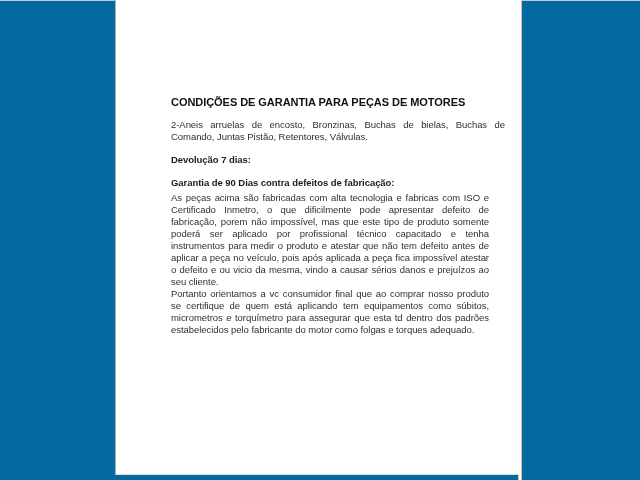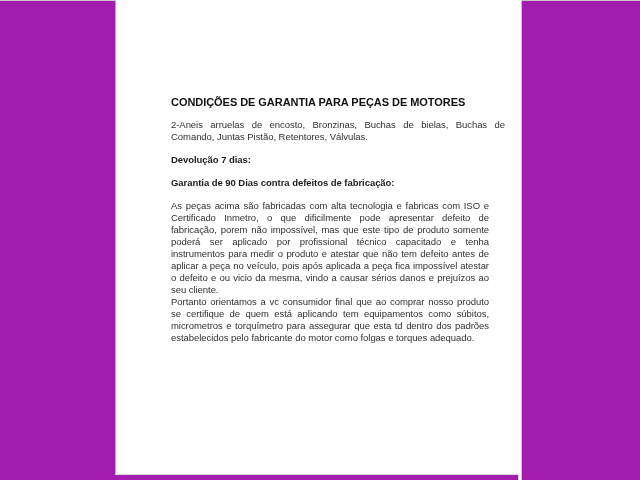--- a/index.html
+++ b/index.html
@@ -4,21 +4,21 @@
 <style>
   html, body {
     margin: 0;
     padding: 0;
     background: #ffffff;
   }
   .canvas {
     position: relative;
     width: 640px;
     height: 480px;
-    background: #a21caf;
+    background: #0369a1;
     overflow: hidden;
     font-family: "Liberation Sans", sans-serif;
   }
   .top-edge {
     position: absolute;
     left: 0; top: 0;
     width: 640px; height: 1px;
     background: #c9c9c9;
   }
   .page {
@@ -63,21 +63,21 @@
     margin: 0 0 11px 0;
     text-align: justify;
   }
   .heading {
     font-weight: bold;
     color: #1c1c1c;
     margin: 0;
     text-align: left;
   }
   .heading.gap-after {
-    margin-bottom: 11px;
+    margin-bottom: 3px;
   }
   .block {
     margin: 0;
     text-align: justify;
   }
   .block-group {
     margin: 0 16px 11px 0;
   }
 </style>
 </head>

